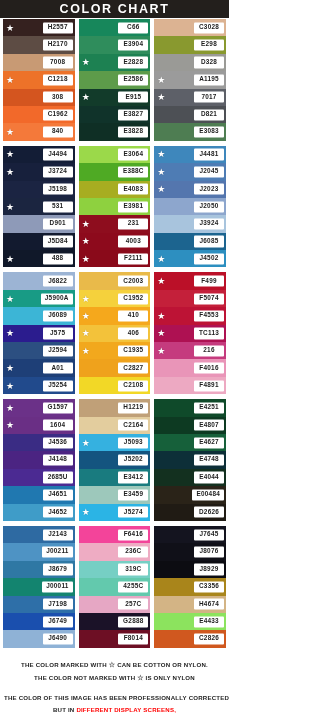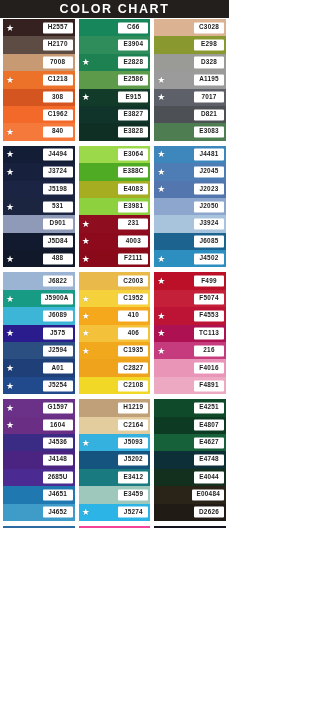--- a/index.html
+++ b/index.html
@@ -2,21 +2,21 @@
 <html><head>
 <meta charset="utf-8">
 <style>
   html,body{margin:0;padding:0;}
   body{
     width:229px;
     background:#ffffff;
     font-family:"Liberation Sans", sans-serif;
     -webkit-font-smoothing:none;
   }
-  .page{width:229px;height:528px;position:relative;overflow:hidden;background:#fff;}
+  .page{width:229px;height:720px;position:relative;overflow:hidden;background:#fff;}
 
   
   .header{
     height:18px;
     background:#231f1c;
     display:flex;align-items:center;justify-content:center;
   }
   .header .title{
     color:#ffffff;
     font-size:12.5px;

